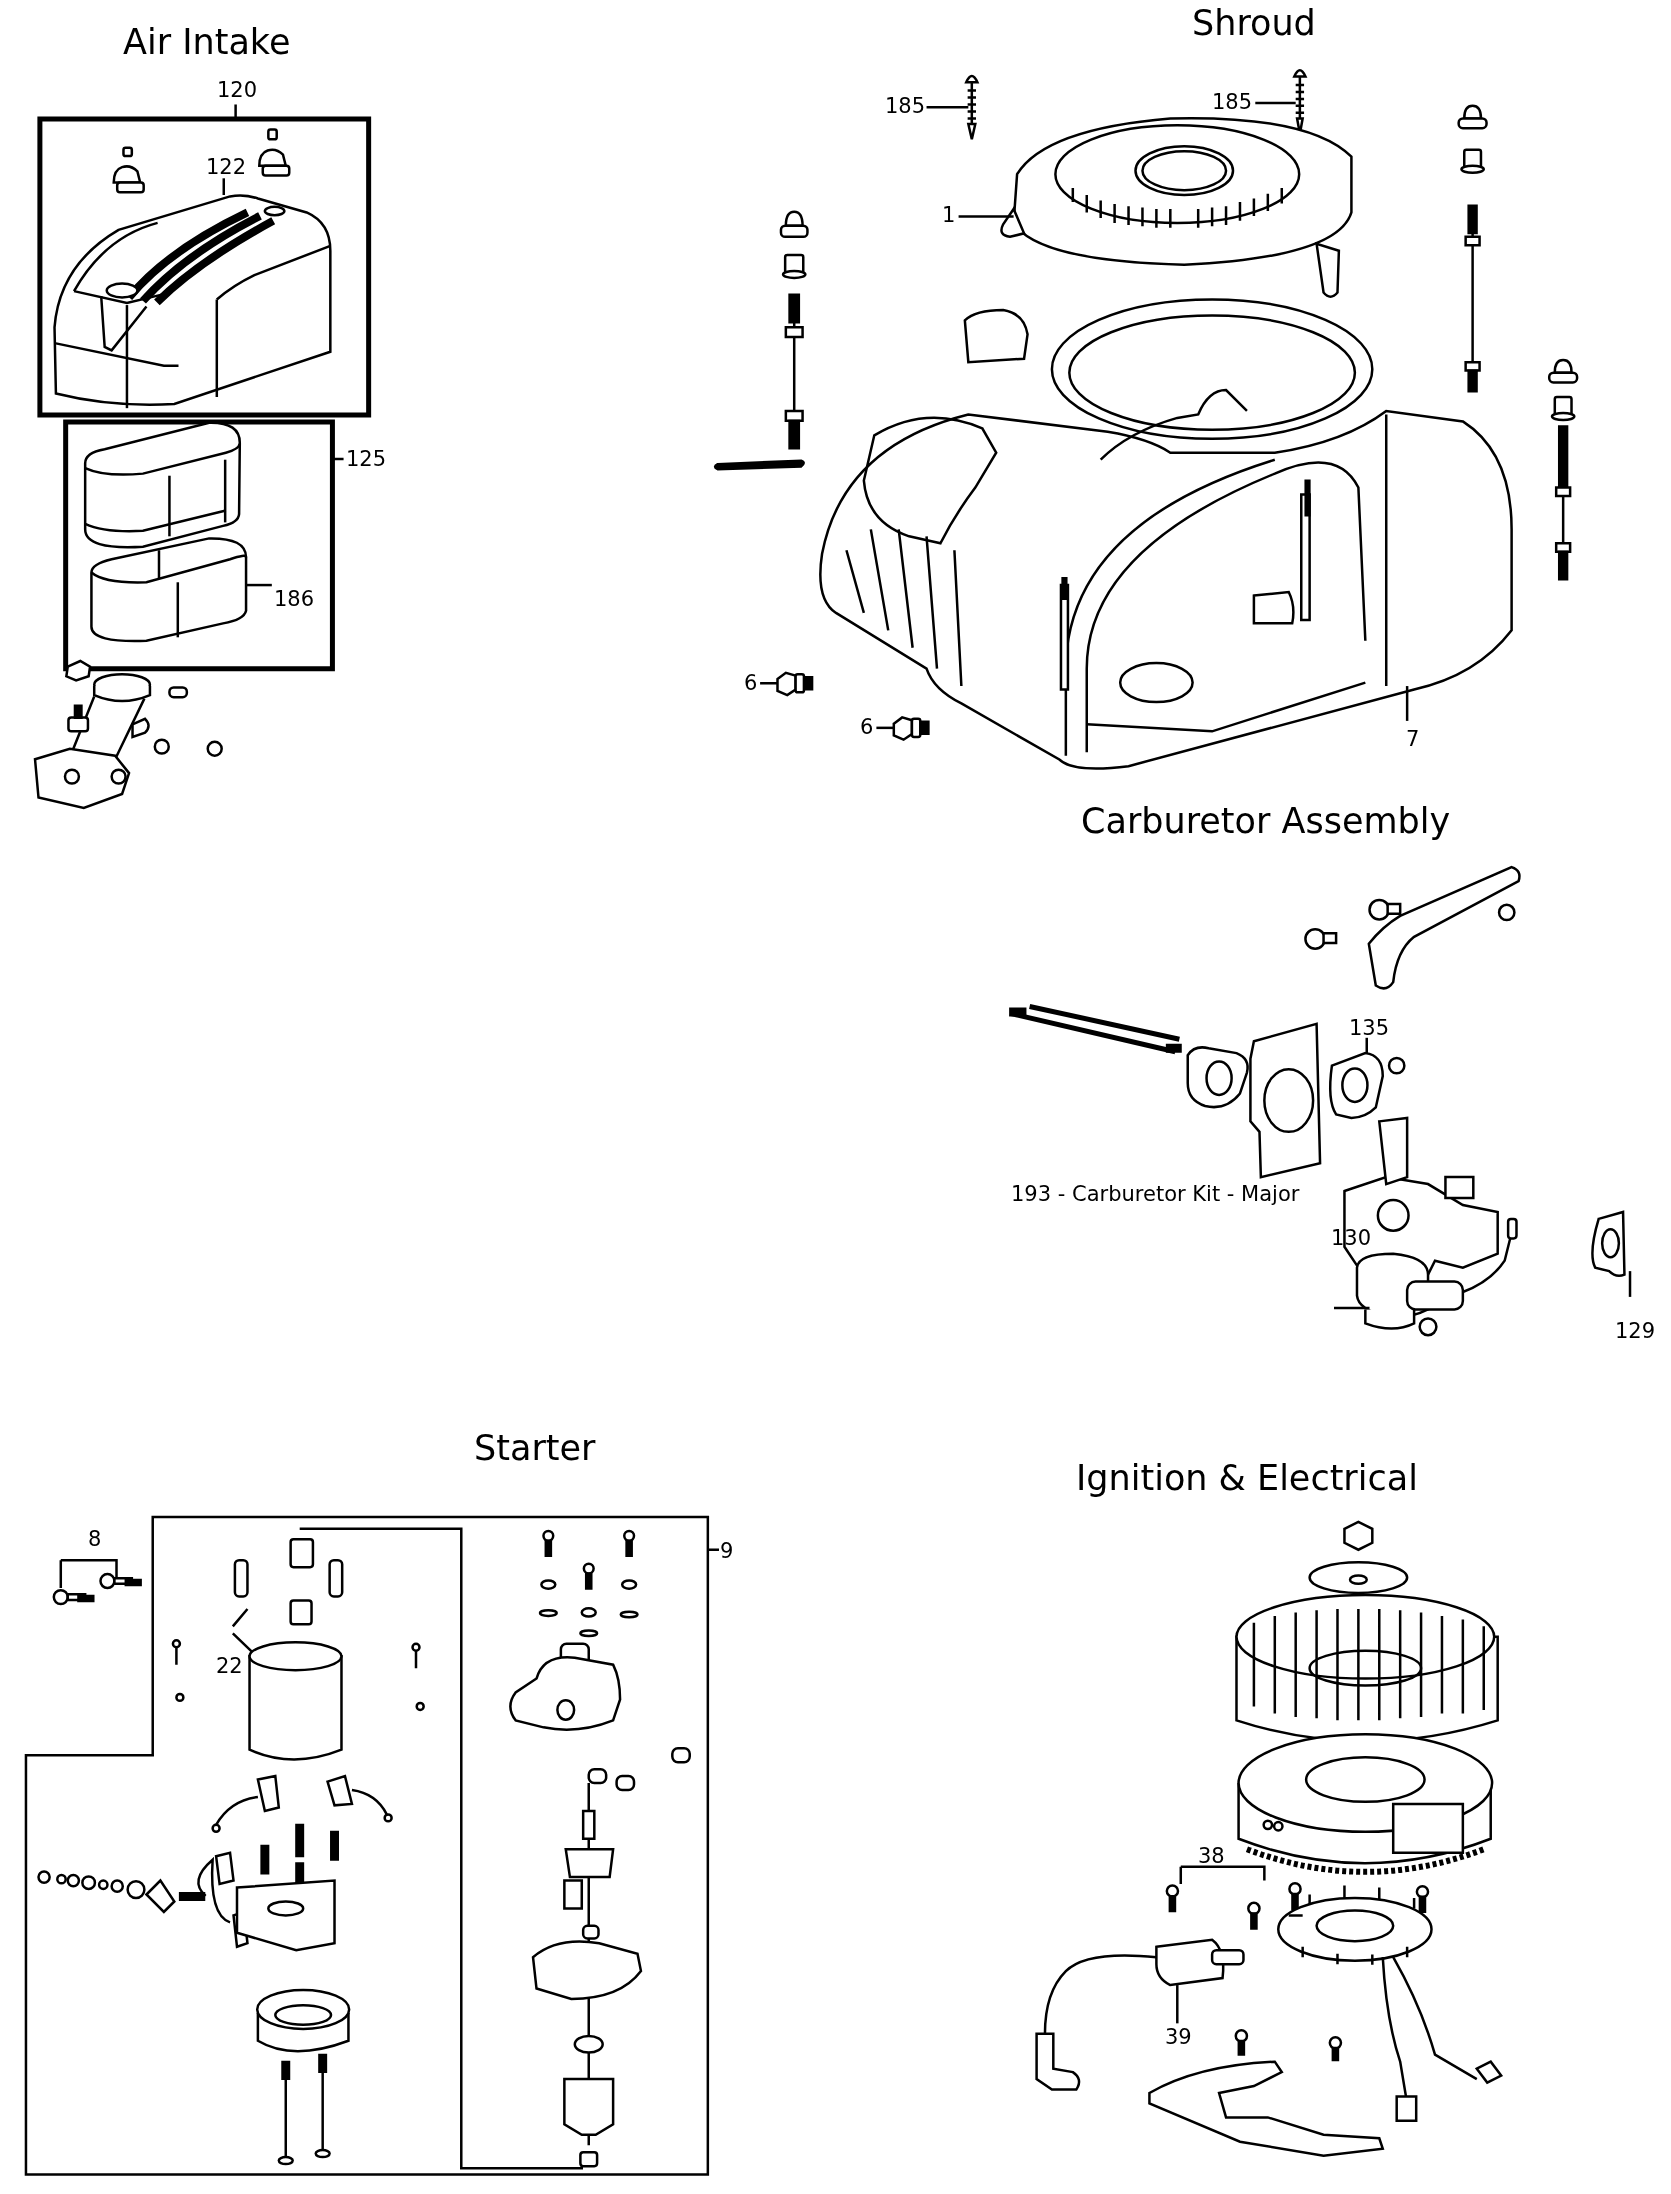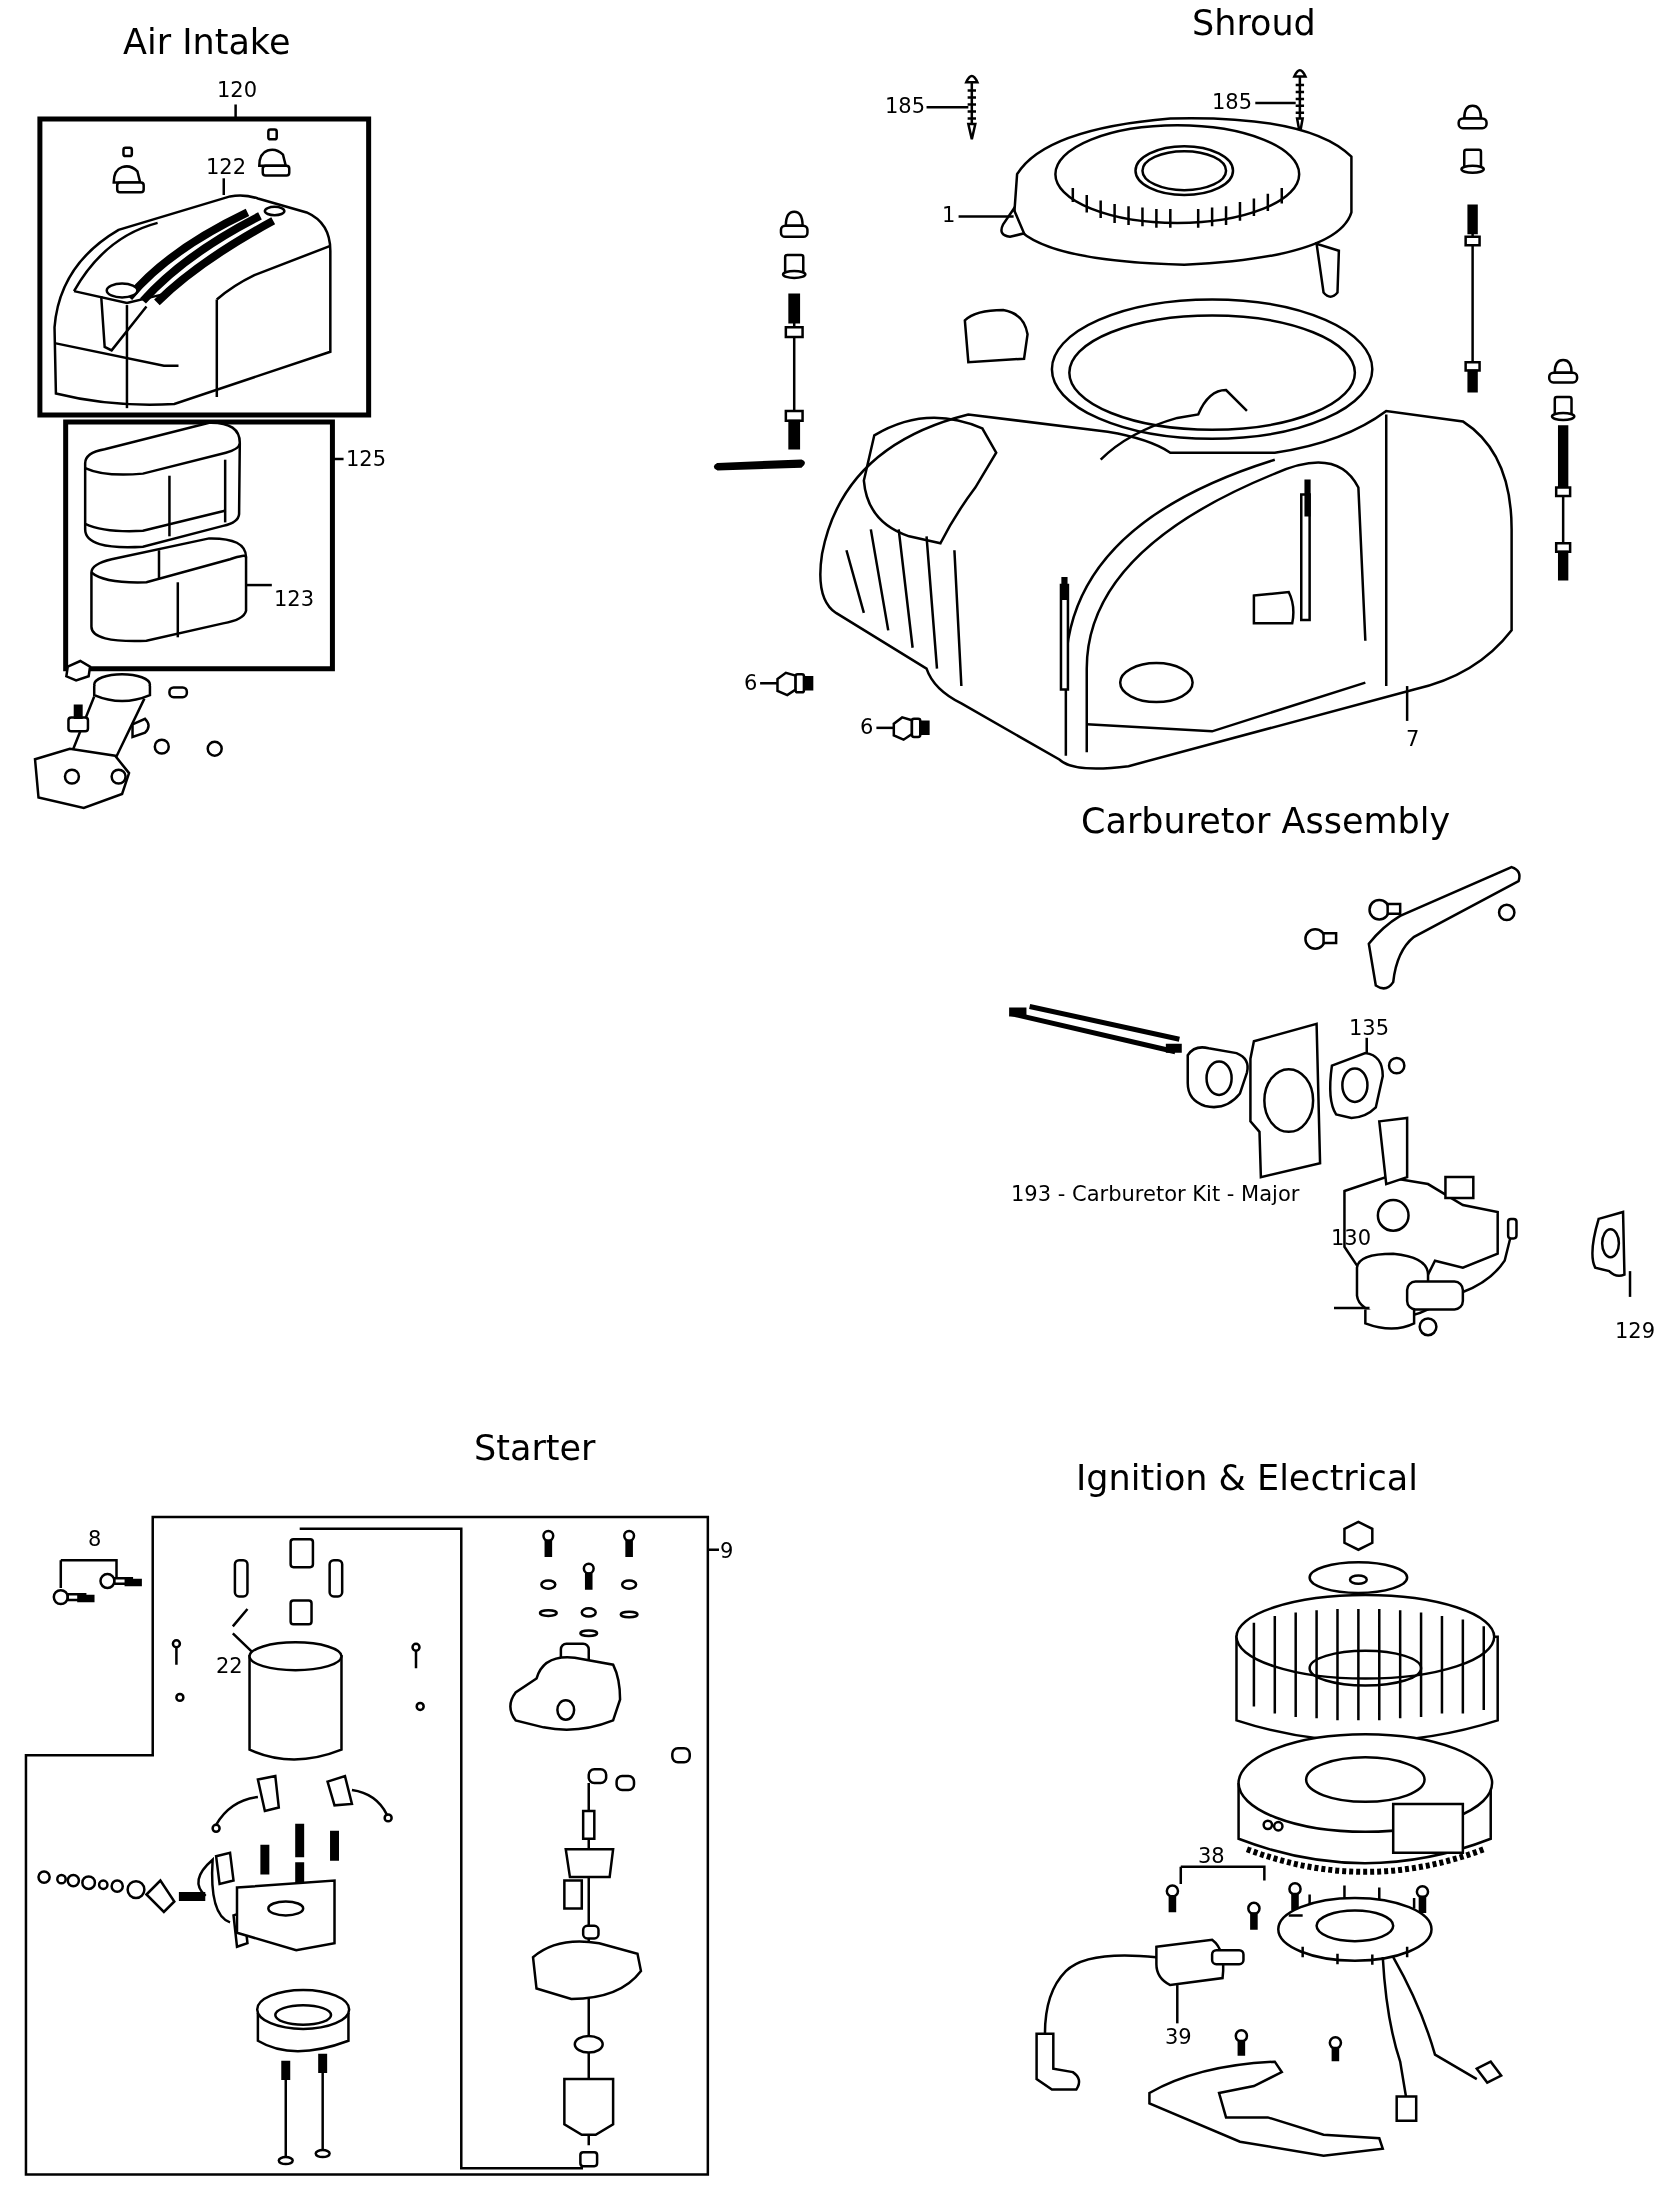--- a/index.html
+++ b/index.html
@@ -406,21 +406,21 @@
 
 <div class="title" style="left:123px; top:25px;">Air Intake</div>
 <div class="title" style="left:1192px; top:5.6px;">Shroud</div>
 <div class="title" style="left:1081px; top:804px;">Carburetor Assembly</div>
 <div class="title" style="left:465px; top:1431px;margin-left:9px;">Starter</div>
 <div class="title" style="left:1076px; top:1461px;">Ignition &amp; Electrical</div>
 
 <div class="lbl" style="left:217px; top:80px;">120</div>
 <div class="lbl" style="left:206px; top:157px;">122</div>
 <div class="lbl" style="left:346px; top:449px;">125</div>
-<div class="lbl" style="left:274px; top:589px;">123</div>
+<div class="lbl" style="left:274px; top:589px;">186</div>
 
 <div class="lbl" style="left:885px; top:96px;">185</div>
 <div class="lbl" style="left:1212px; top:92px;">185</div>
 <div class="lbl" style="left:942px; top:205px;">1</div>
 <div class="lbl" style="left:744px; top:673px;">6</div>
 <div class="lbl" style="left:860px; top:717px;">6</div>
 <div class="lbl" style="left:1406px; top:729px;">7</div>
 
 <div class="lbl" style="left:1349px; top:1018px;">135</div>
 <div class="lbl" style="left:1011px; top:1184px;text-align:right;">193 - Carburetor Kit - Major</div>

